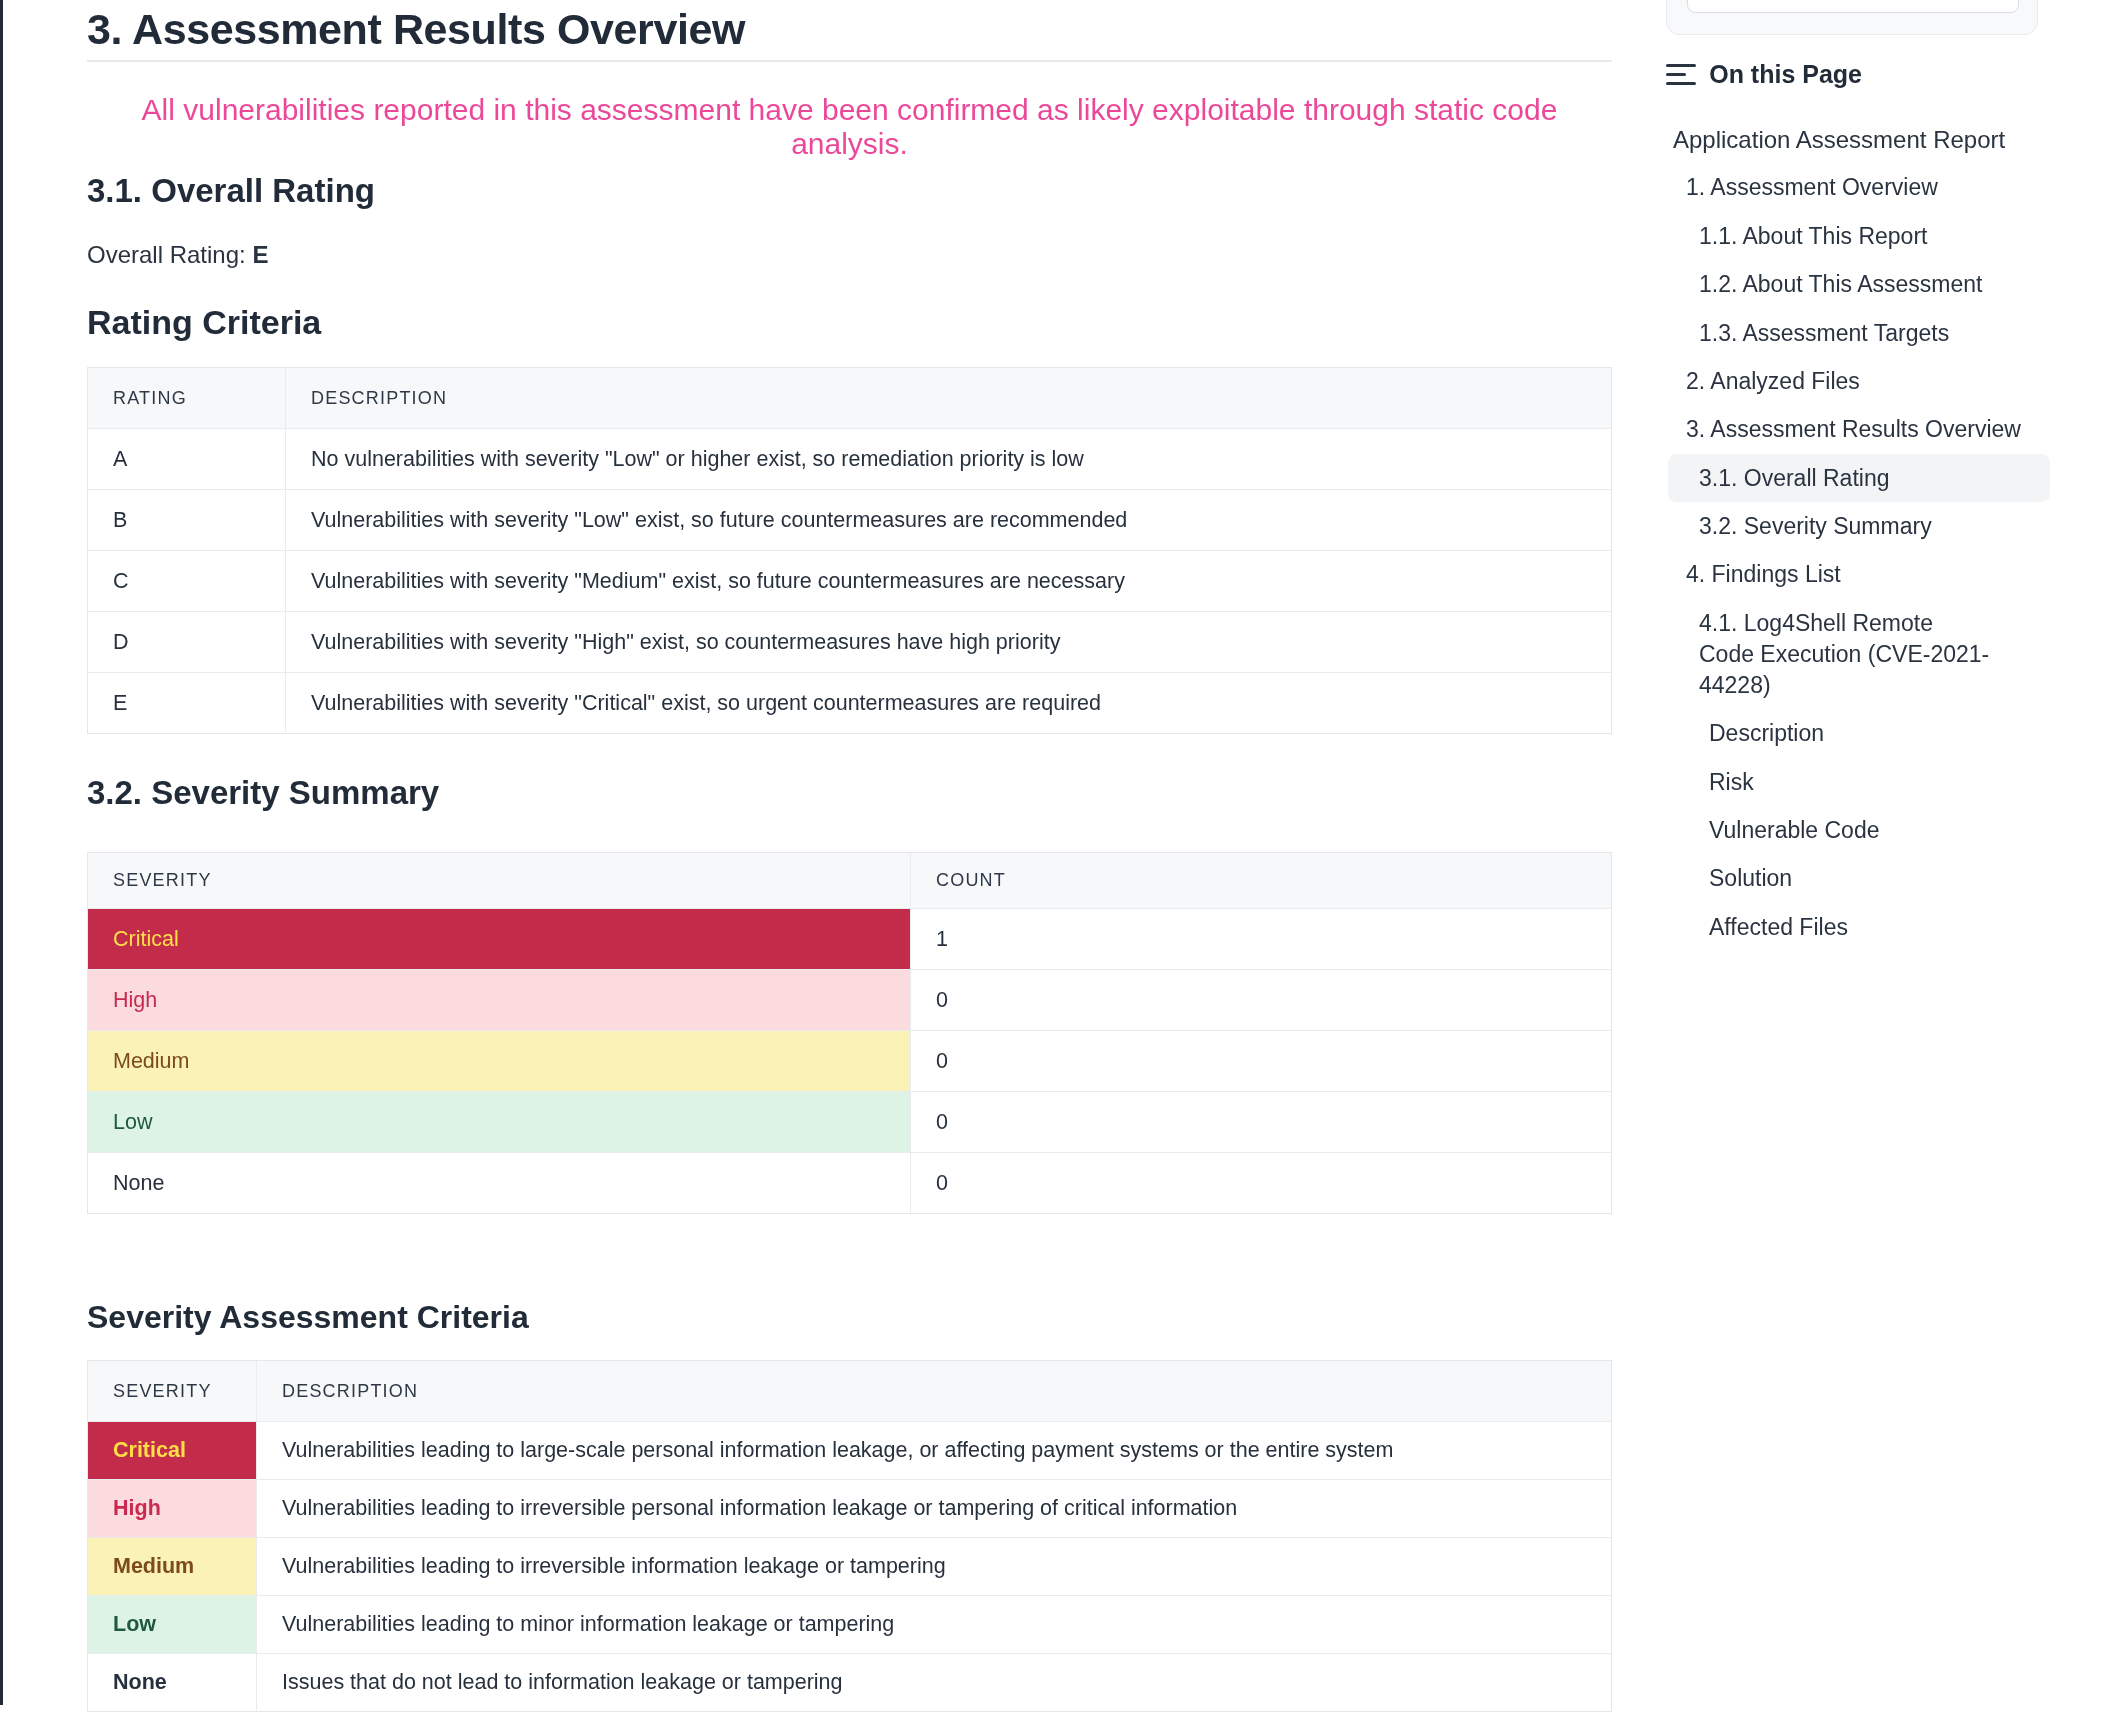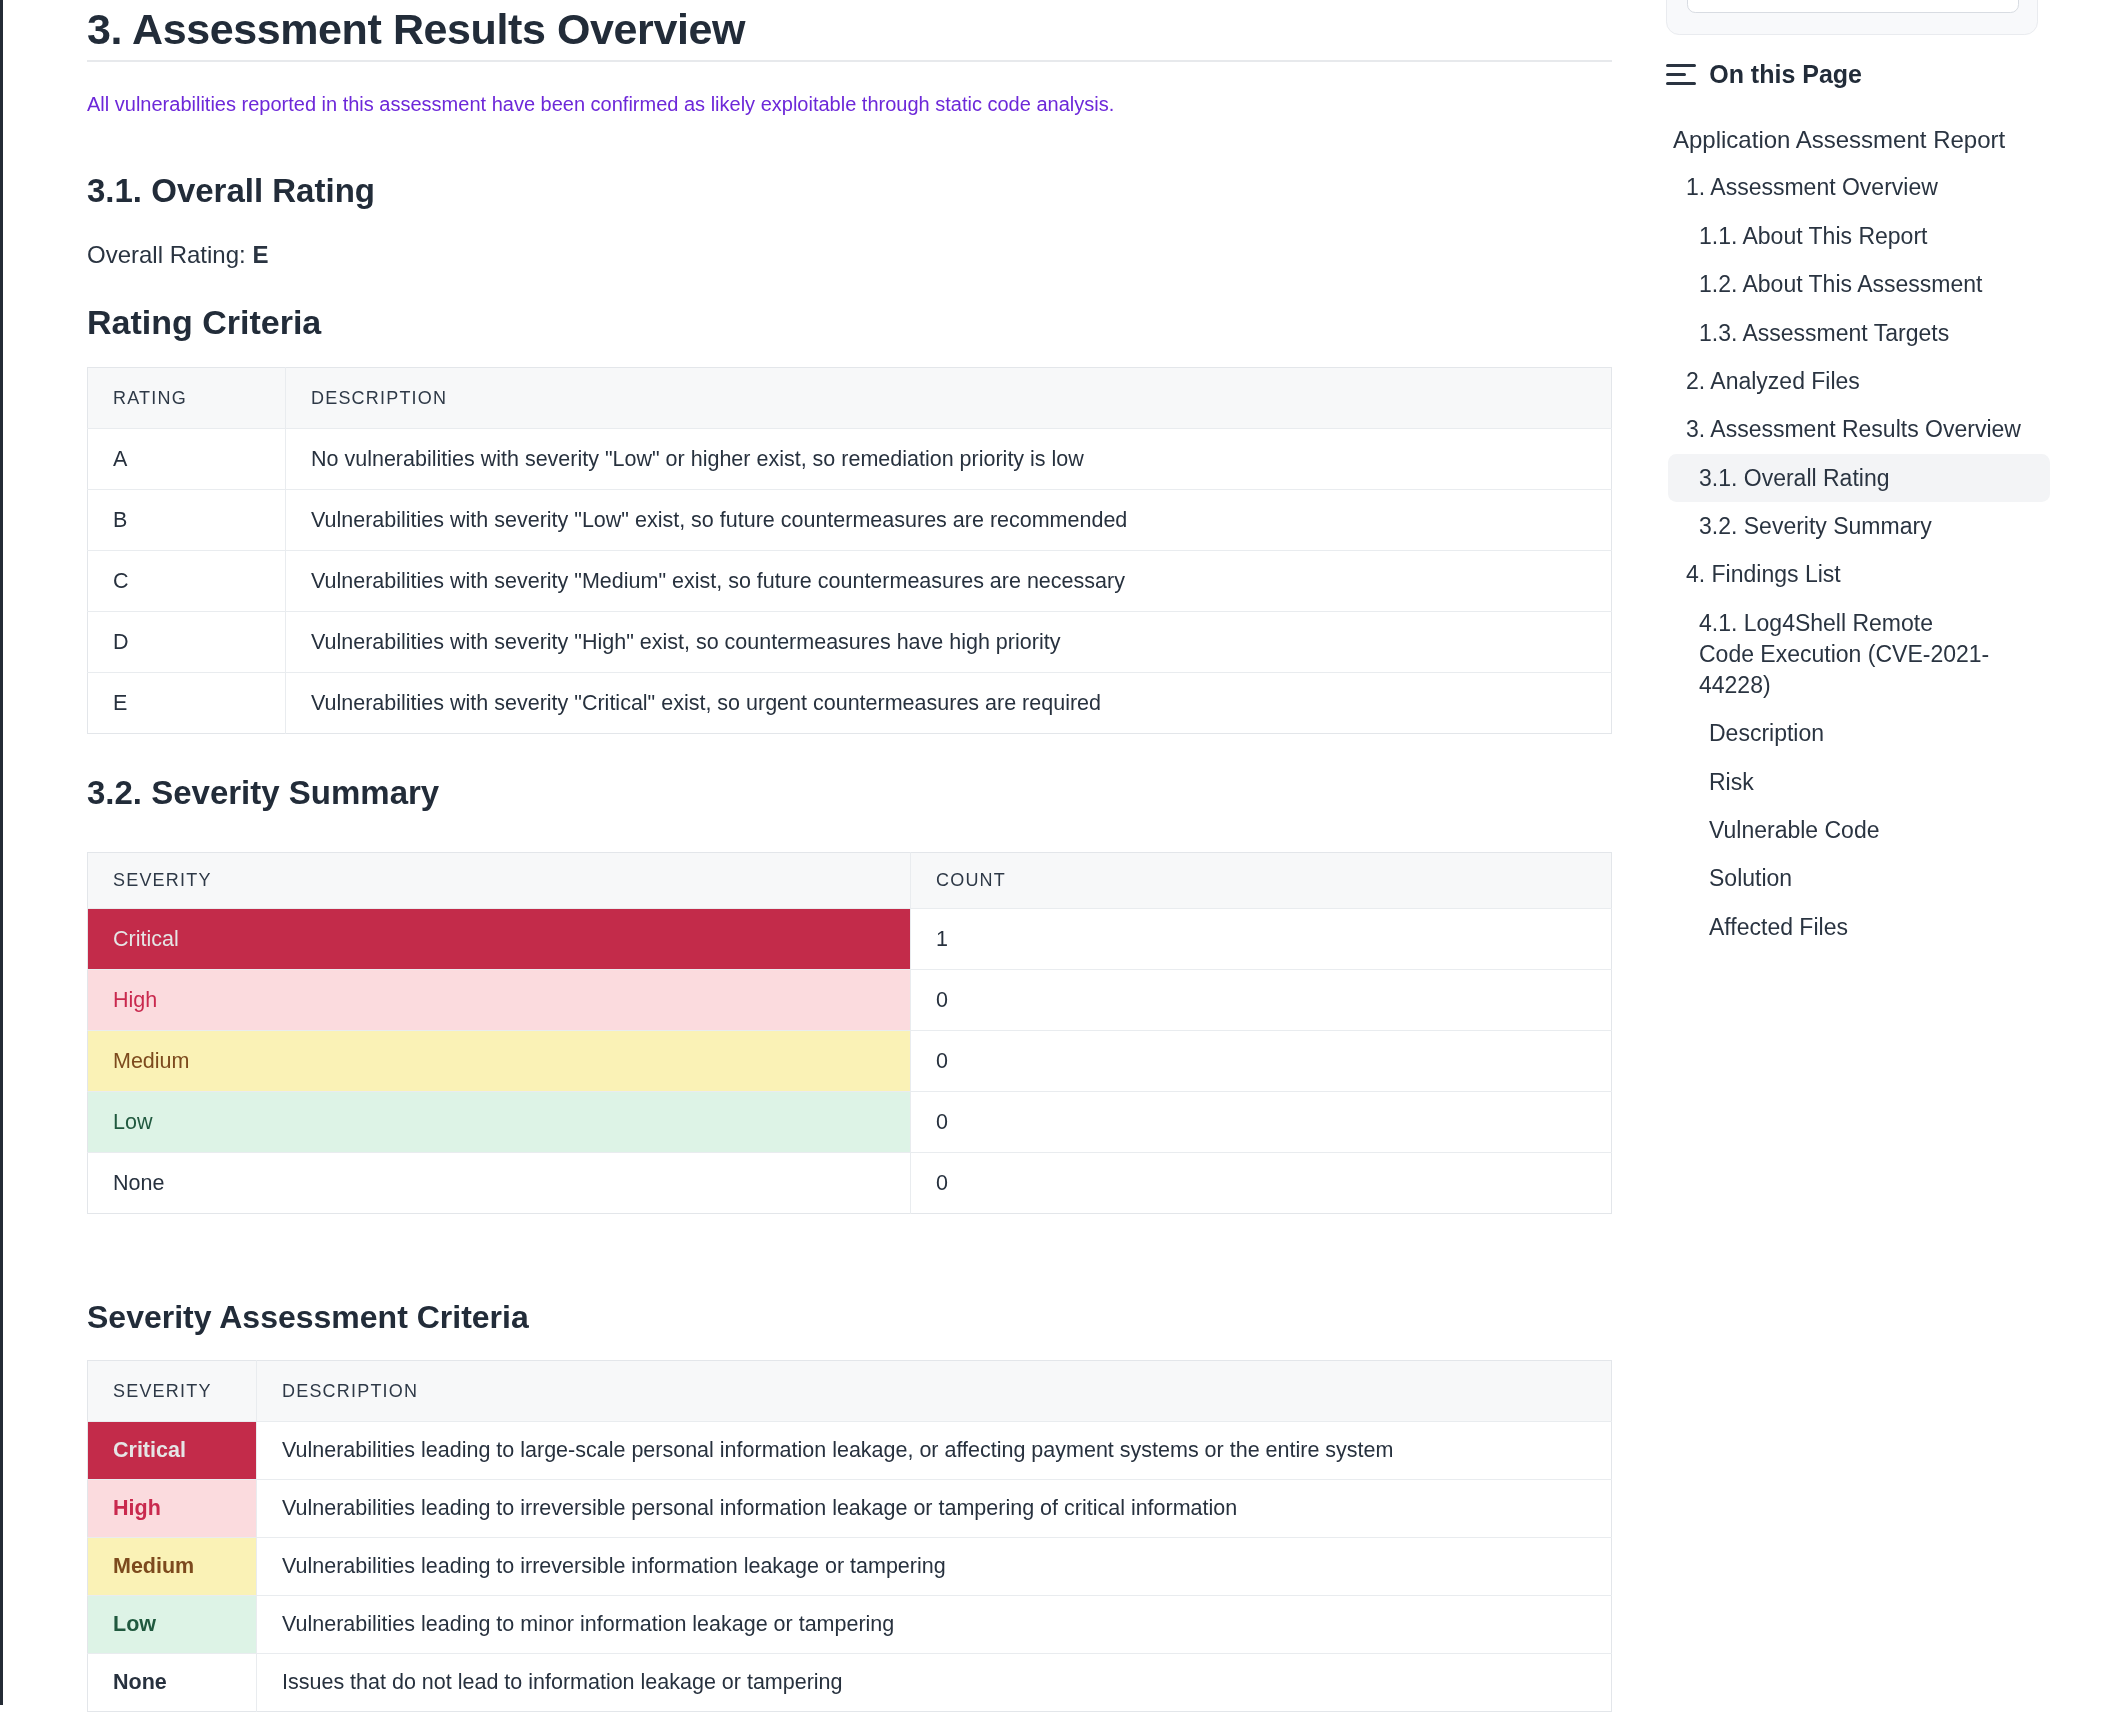--- a/index.html
+++ b/index.html
@@ -7,21 +7,21 @@
     font-family:"Liberation Sans", sans-serif; color:#27313e; }
   #canvas { position:relative; width:2124px; height:1732px; overflow:hidden; background:#fff; }
 
   .left-edge { position:absolute; left:0; top:0; width:2.5px; height:1705px; background:#242b35; }
 
   
   .main { position:absolute; left:87px; top:0; width:1525px; }
   .page-title { position:absolute; top:5px; left:0; font-size:43px; font-weight:700;
     color:#222c39; letter-spacing:-0.4px; }
   .title-divider { position:absolute; top:60px; left:0; width:1525px; height:1.7px; background:#e7e9ec; }
-  .intro { position:absolute; top:93px; left:0; font-size:20px; color:#6d28d9; }
+  .intro { position:absolute; top:93px; left:0; font-size:30px; color:#ec4899;text-align:center; }
   .h3a { position:absolute; top:172px; left:0; font-size:33px; font-weight:700; color:#222c39; }
   .rating-line { position:absolute; top:241px; left:0; font-size:24px; color:#2a3441; }
   .rating-line b { font-weight:700; }
   .h4a { position:absolute; top:303px; left:0; font-size:34px; font-weight:700; color:#222c39; }
   .h3b { position:absolute; top:774px; left:0; font-size:33px; font-weight:700; color:#222c39; }
   .h4b { position:absolute; top:1299px; left:0; font-size:32px; font-weight:700; color:#222c39; }
 
   table { border-collapse:collapse; width:1525px; table-layout:fixed; }
   .tbl { position:absolute; left:0; border:1.7px solid #e3e6ea; }
   .tbl th { background:#f7f8f9; text-align:left; font-size:18px; font-weight:400;
@@ -37,21 +37,21 @@
   #summary-table th { height:56px; }
   #summary-table td { height:61px; }
   #summary-table .c1 { width:823px; }
 
   #criteria-table { top:1360px; }
   #criteria-table th { height:61px; }
   #criteria-table td { height:58px; }
   #criteria-table .c1 { width:169px; }
   #criteria-table td.c1 { font-weight:700; }
 
-  td.sev-critical { background:#c32b4a; color:#e5e5e5;margin-left:20px; }
+  td.sev-critical { background:#c32b4a; color:#fde047;margin-left:20px; }
   td.sev-high     { background:#fbdbde; color:#c9294e; }
   td.sev-medium   { background:#faf2b6; color:#7c4a1d; }
   td.sev-low      { background:#ddf3e6; color:#20593f; }
   tr.total-row td { font-weight:700; }
 
   
   .search-panel { position:absolute; left:1666px; top:-51px; width:372px; height:86px;
     background:#f8f9fb; border:1.7px solid #e9ebef; border-radius:13.2px; }
   .search-input { position:absolute; left:20px; top:18px; width:332px; height:45px;
     background:#ffffff; border:1.7px solid #d8dce2; border-radius:8.3px;

